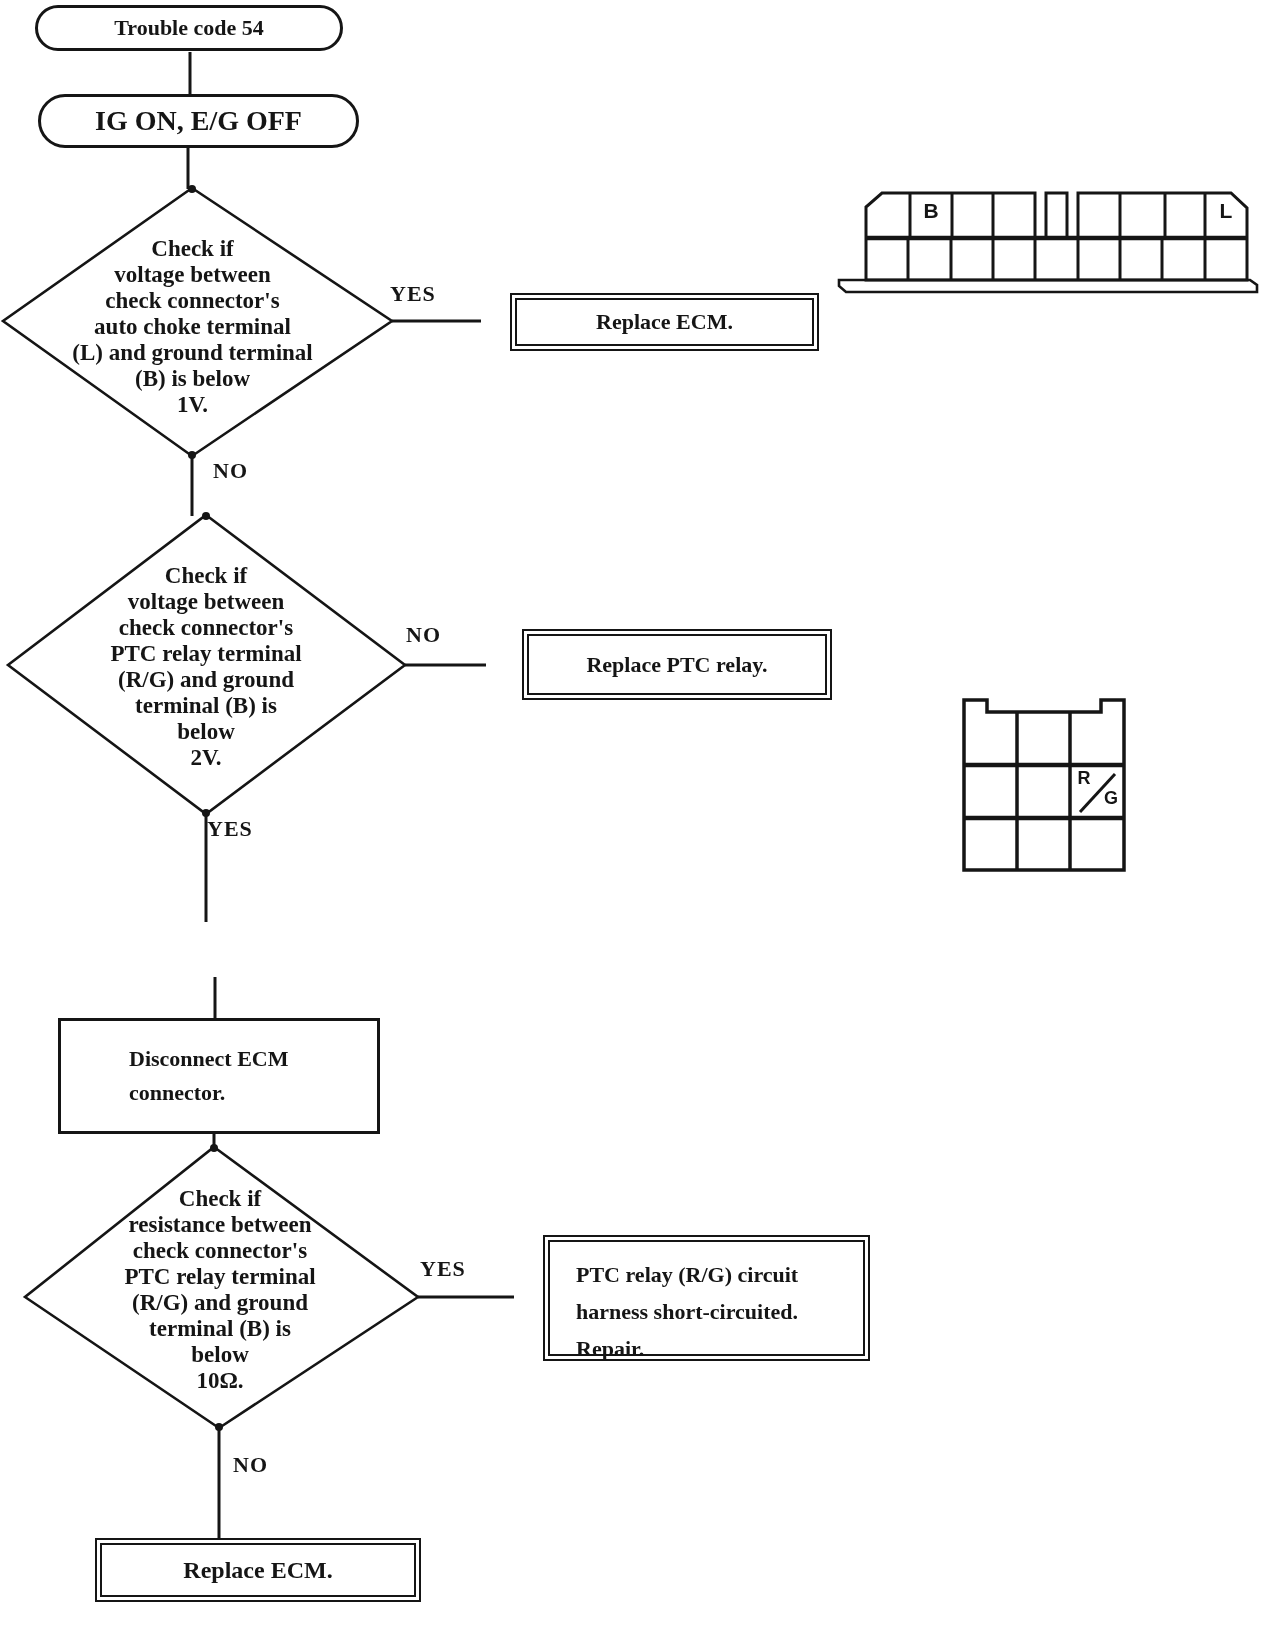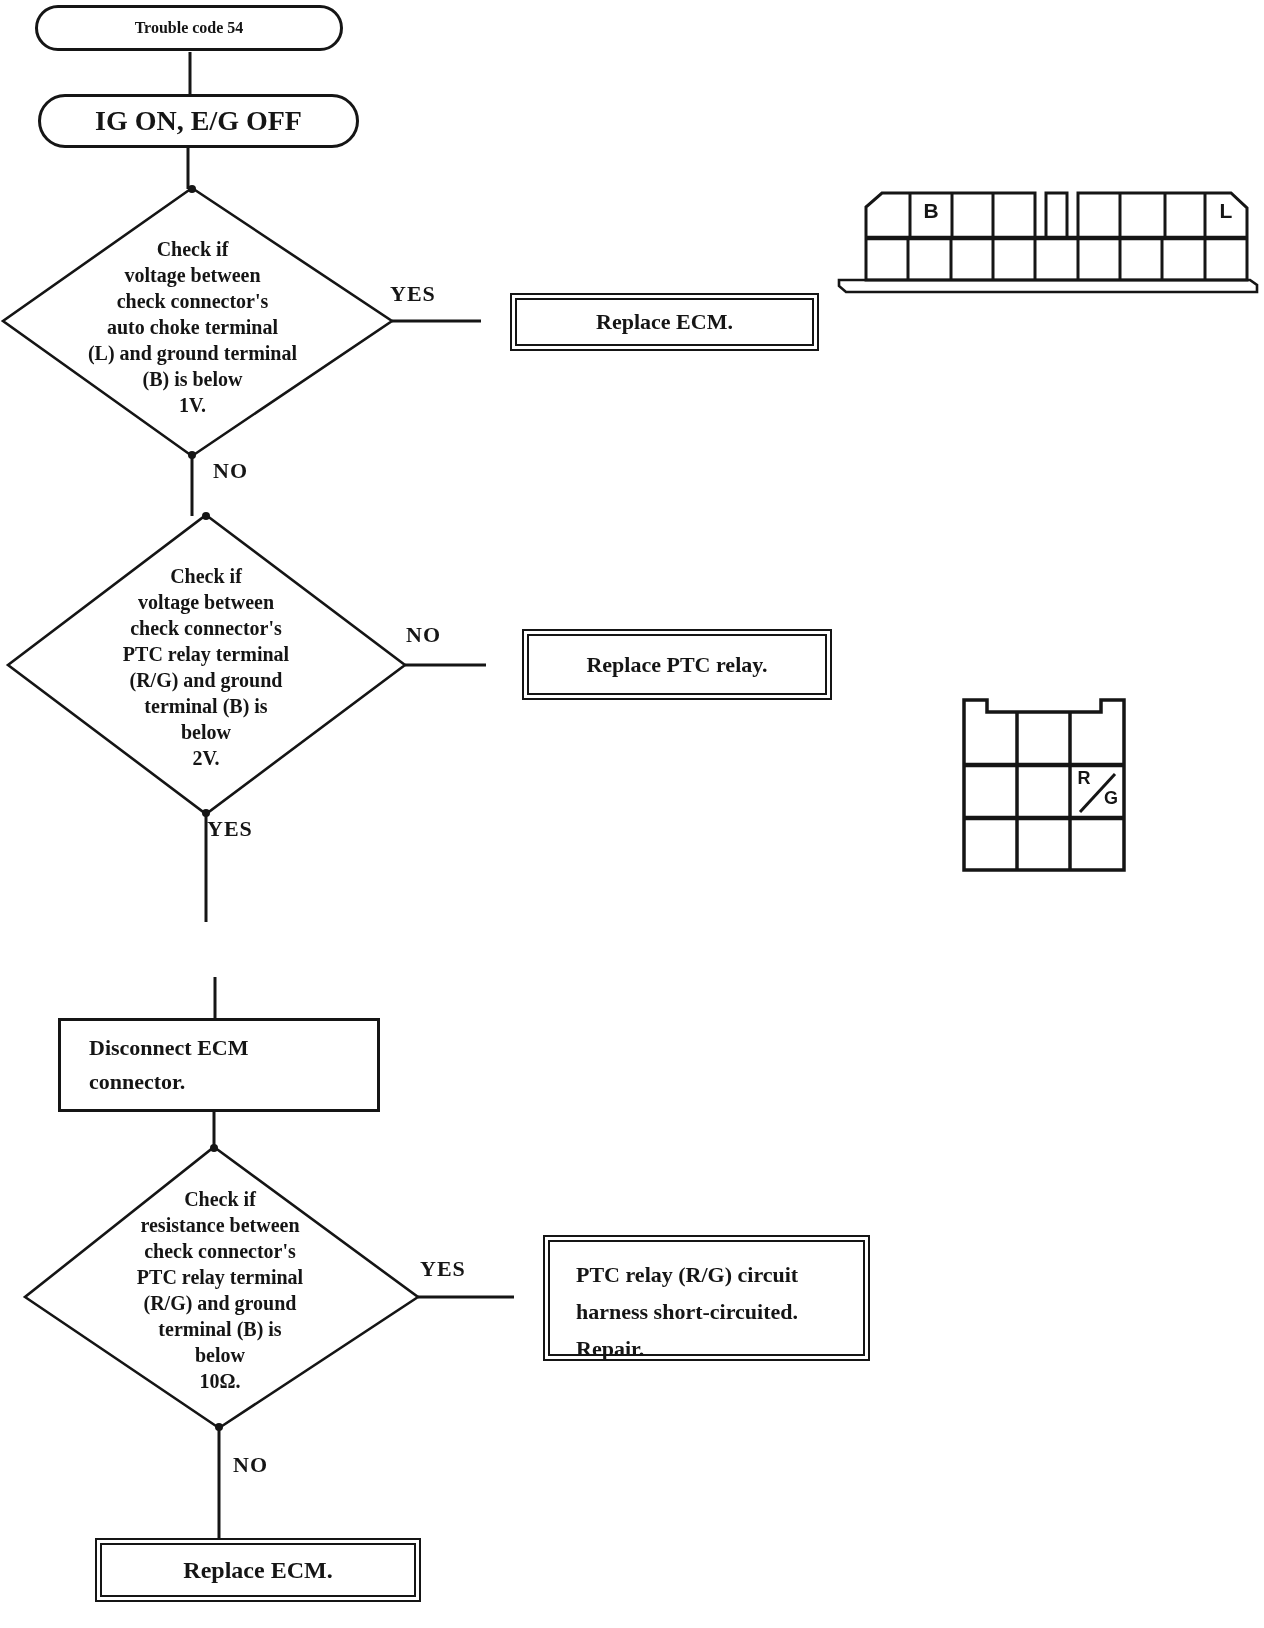--- a/index.html
+++ b/index.html
@@ -9,21 +9,21 @@
     background:#ffffff;
     font-family:"Liberation Serif", serif;
     color:#151515;
     overflow:hidden;
   }
   svg.wires{position:absolute;left:0;top:0;}
   .node{position:absolute;box-sizing:border-box;display:flex;align-items:center;justify-content:center;text-align:center;font-weight:bold;background:#ffffff;}
   .terminal{border:3px solid #151515;border-radius:28px;font-size:23px;}
   .rectbox{border:3px solid #151515;font-size:22px;}
   .dblbox{border:7px double #151515;font-size:22px;margin-left:30px;}
-  .dtext{position:absolute;text-align:center;font-size:20px;line-height:26px;font-weight:bold;white-space:pre-line;}
+  .dtext{position:absolute;text-align:center;font-size:23px;line-height:26px;font-weight:bold;white-space:pre-line;}
   .edgelabel{position:absolute;font-size:22px;font-weight:bold;letter-spacing:1px;}
   .multiline{white-space:pre-line;}
   .leftalign{justify-content:flex-start;text-align:left;}
   .pinletter{position:absolute;font-family:"Liberation Sans", sans-serif;font-weight:bold;text-align:center;}
 </style>
 </head>
 <body>
 
 <div class="page">
 
@@ -89,21 +89,21 @@
       <path d="M964,870 L964,700 L987,700 L987,712 L1101,712 L1101,700 L1124,700 L1124,870 Z"></path>
       <line x1="1017" y1="712" x2="1017" y2="870"></line>
       <line x1="1070" y1="712" x2="1070" y2="870"></line>
       <line x1="964" y1="765" x2="1124" y2="765" stroke-width="4.5"></line>
       <line x1="964" y1="818" x2="1124" y2="818" stroke-width="4.5"></line>
 
       <line x1="1080" y1="812" x2="1115" y2="774" stroke-width="3"></line>
     </g>
   </svg>
 
-  <div class="node terminal" style="left:35px;top:5px;width:308px;height:46px;border-radius:24px;font-size:16px;">
+  <div class="node terminal" style="left:35px;top:5px;width:308px;height:46px;border-radius:24px;font-size:22px;">
     <span>Trouble code 54</span>
   </div>
 
   <div class="node terminal" style="left:38px;top:94px;width:321px;height:54px;font-size:28px;">
     <span>IG ON, E/G OFF</span>
   </div>
 
   <div class="dtext" style="left:35px;top:236px;width:315px;">Check if
 voltage between
 check connector's
@@ -129,21 +129,21 @@
 2V.</div>
 
   <div class="edgelabel" style="left:406px;top:622px;">NO</div>
   <div class="edgelabel" style="left:207px;top:816px;">YES</div>
 
   <div class="node dblbox" style="left:492px;top:629px;width:310px;height:71px;">
     <span>Replace PTC relay.</span>
   </div>
 
 
-  <div class="node rectbox leftalign multiline" style="left:58px;top:1018px;width:322px;height:94px;padding-left:28px;line-height:34px;">Disconnect ECM
+  <div class="node rectbox leftalign multiline" style="left:58px;top:1018px;width:322px;height:116px;padding-left:68px;line-height:34px;">Disconnect ECM
 connector.</div>
 
   <div class="dtext" style="left:58px;top:1186px;width:324px;">Check if
 resistance between
 check connector's
 PTC relay terminal
 (R/G) and ground
 terminal (B) is
 below
 10Ω.</div>

